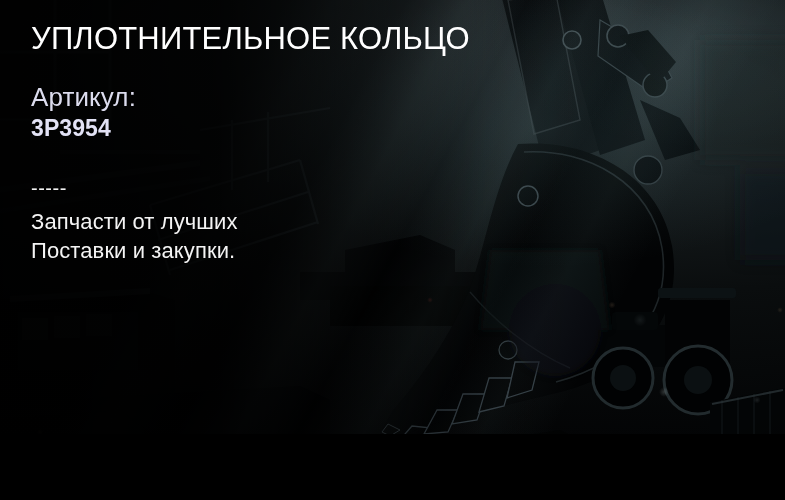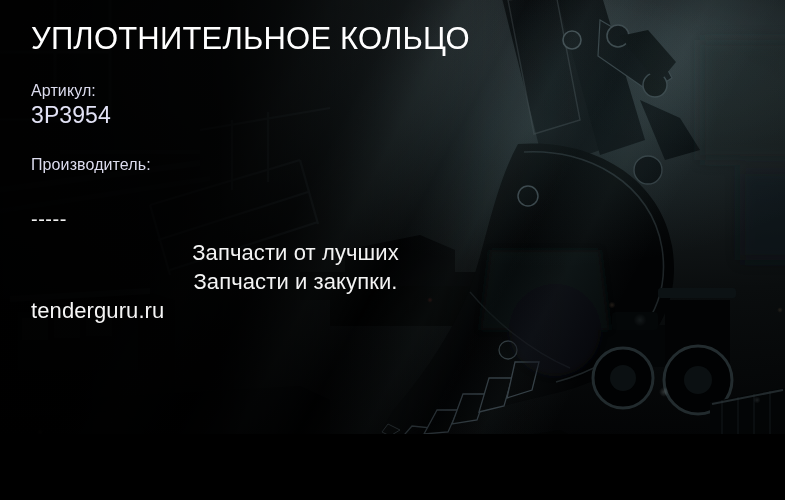--- a/index.html
+++ b/index.html
@@ -88,30 +88,30 @@
     font-weight: 400;
     letter-spacing: 0.2px;
     line-height: 1.12;
     white-space: nowrap;
   }
 
   .field-block { margin-top: 23px; }
 
   .field-label {
     color: #dcdcee;
-    font-size: 16px;
+    font-size: 26px;
     font-weight: 400;
     line-height: 1.32;
     letter-spacing: 0.1px;
   }
 
   .field-value {
     color: #e2e2f5;
     font-size: 23px;
-    font-weight: 400;
+    font-weight: 700;
     line-height: 1.30;
     letter-spacing: 0.1px;
   }
 
   .divider {
     color: #f2f2f2;
     font-size: 20px;
     line-height: 1;
     margin-top: 34px;
     letter-spacing: 0.5px;
@@ -120,21 +120,21 @@
 
   .tagline {
     margin-top: 9px;
     color: #f4f4f4;
     font-size: 22px;
     font-weight: 400;
     line-height: 1.33;
     letter-spacing: 0.1px;
   }
 
-  .tagline-line { display: block; white-space: nowrap; text-align: center; }
+  .tagline-line { display: block; white-space: nowrap; }
 
   .site-url {
     display: block;
     color: #f6f6f6;
     font-size: 22px;
     font-weight: 400;
     line-height: 1.33;
     letter-spacing: 0.1px;
   }
 </style>
@@ -310,25 +310,23 @@
   <div class="content">
 
     <h1 class="product-title">УПЛОТНИТЕЛЬНОЕ КОЛЬЦО</h1>
 
     <div class="field-block">
       <div class="field-label">Артикул:</div>
       <div class="field-value">3P3954</div>
     </div>
 
     <div class="field-block">
-      <div class="field-label">Производитель:</div>
     </div>
 
     <div class="divider">-----</div>
 
     <div class="tagline">
       <span class="tagline-line">Запчасти от лучших</span>
-      <span class="tagline-line">Запчасти и закупки.</span>
-      <span class="site-url">tenderguru.ru</span>
+      <span class="tagline-line">Поставки и закупки.</span>
     </div>
 
   </div>
 </div>
 
 </body></html>

